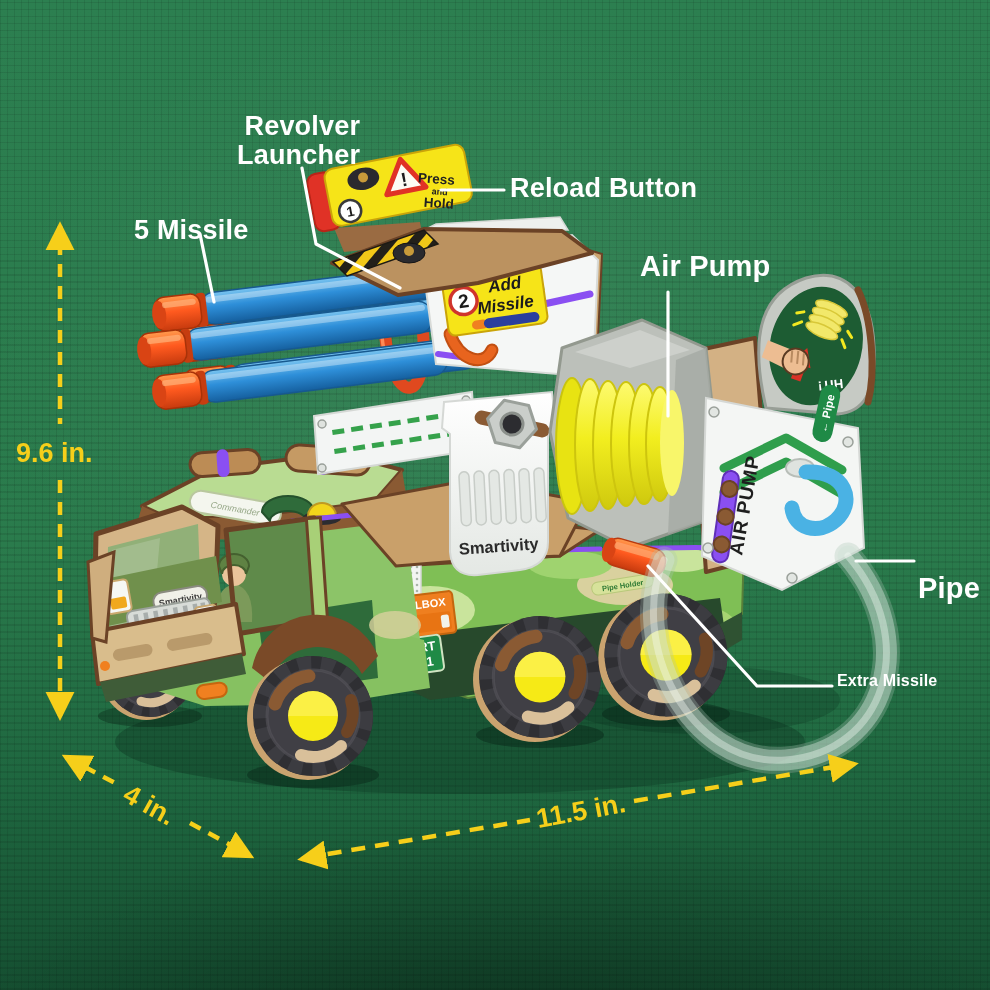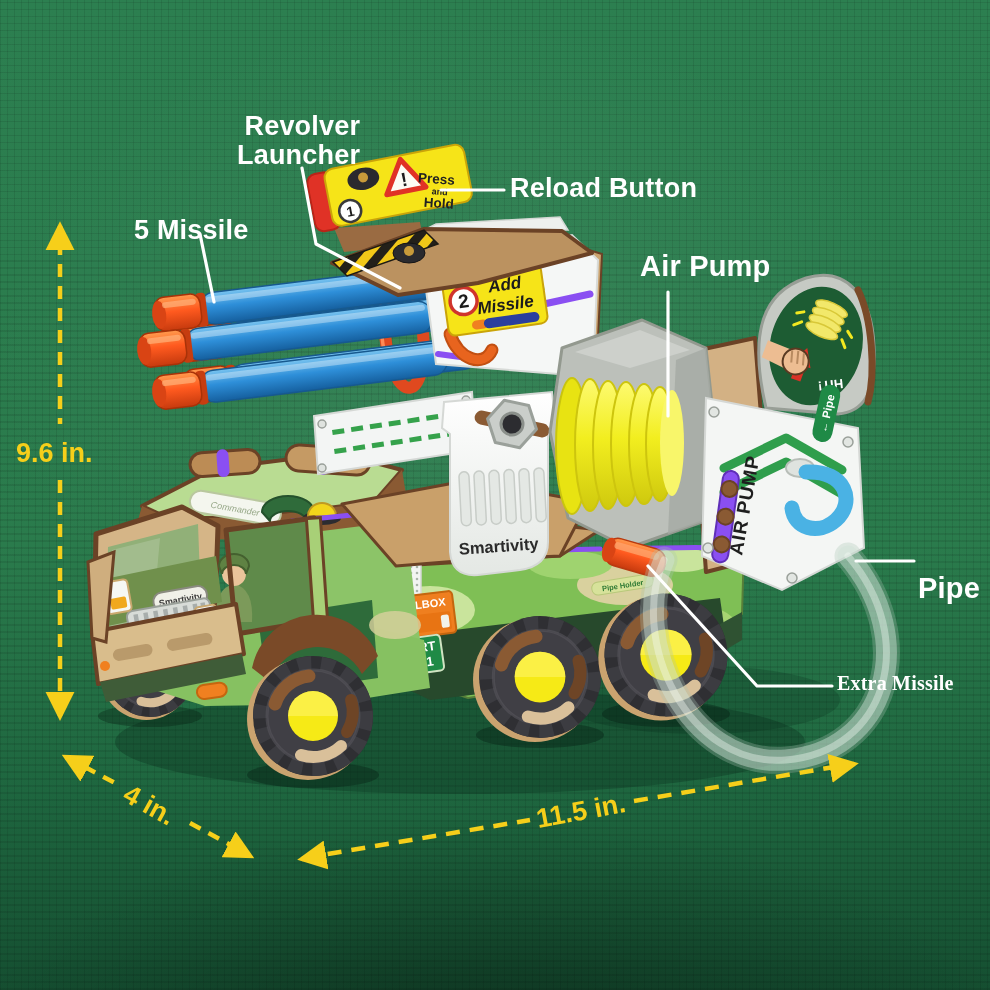--- a/index.html
+++ b/index.html
@@ -10,21 +10,21 @@
       radial-gradient(ellipse 760px 560px at 46% 36%, rgba(255,255,255,0.06), rgba(255,255,255,0) 62%),
       radial-gradient(ellipse 900px 420px at 50% 108%, rgba(0,0,0,0.38), rgba(0,0,0,0) 60%),
       repeating-linear-gradient(0deg, rgba(0,0,0,0.085) 0 1.5px, rgba(0,0,0,0) 1.5px 7px),
       repeating-linear-gradient(90deg, rgba(0,0,0,0.085) 0 1.5px, rgba(0,0,0,0) 1.5px 7px),
       linear-gradient(180deg,#2c7f50 0%,#2a7b4c 55%,#1e663f 80%,#154f31 100%);
   }
   svg.scene{position:absolute;left:0;top:0;}
   .lbl{position:absolute;color:#fff;font-weight:600;letter-spacing:.2px;white-space:nowrap;}
   .lbl-md{font-size:27px;line-height:29px;text-align:right;}
   .lbl-lg{font-size:29px;}
-  .lbl-sm{font-size:20px;font-family:Liberation Serif, serif;}
+  .lbl-sm{font-size:16px;}
   .dim{position:absolute;color:#f6cf1a;font-weight:700;font-size:27px;white-space:nowrap;}
   #dim-depth{transform:rotate(29deg);transform-origin:center;}
   #dim-length{transform:rotate(-10.5deg);transform-origin:center;}
   text{font-family:"Liberation Sans",sans-serif;}
 </style>
 </head>
 <body>
 
 <div class="stage">
 

